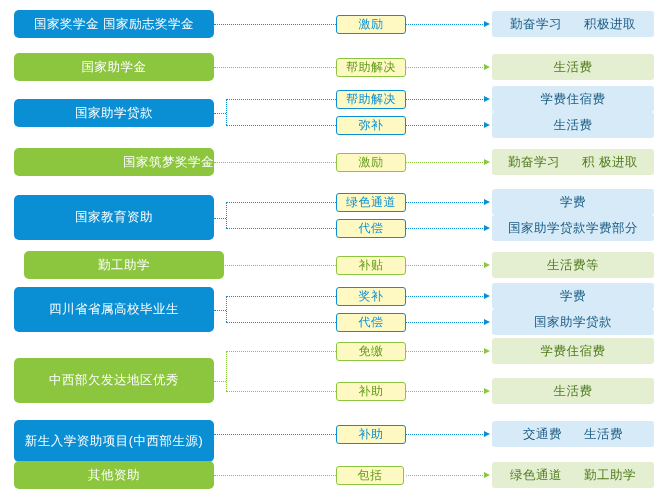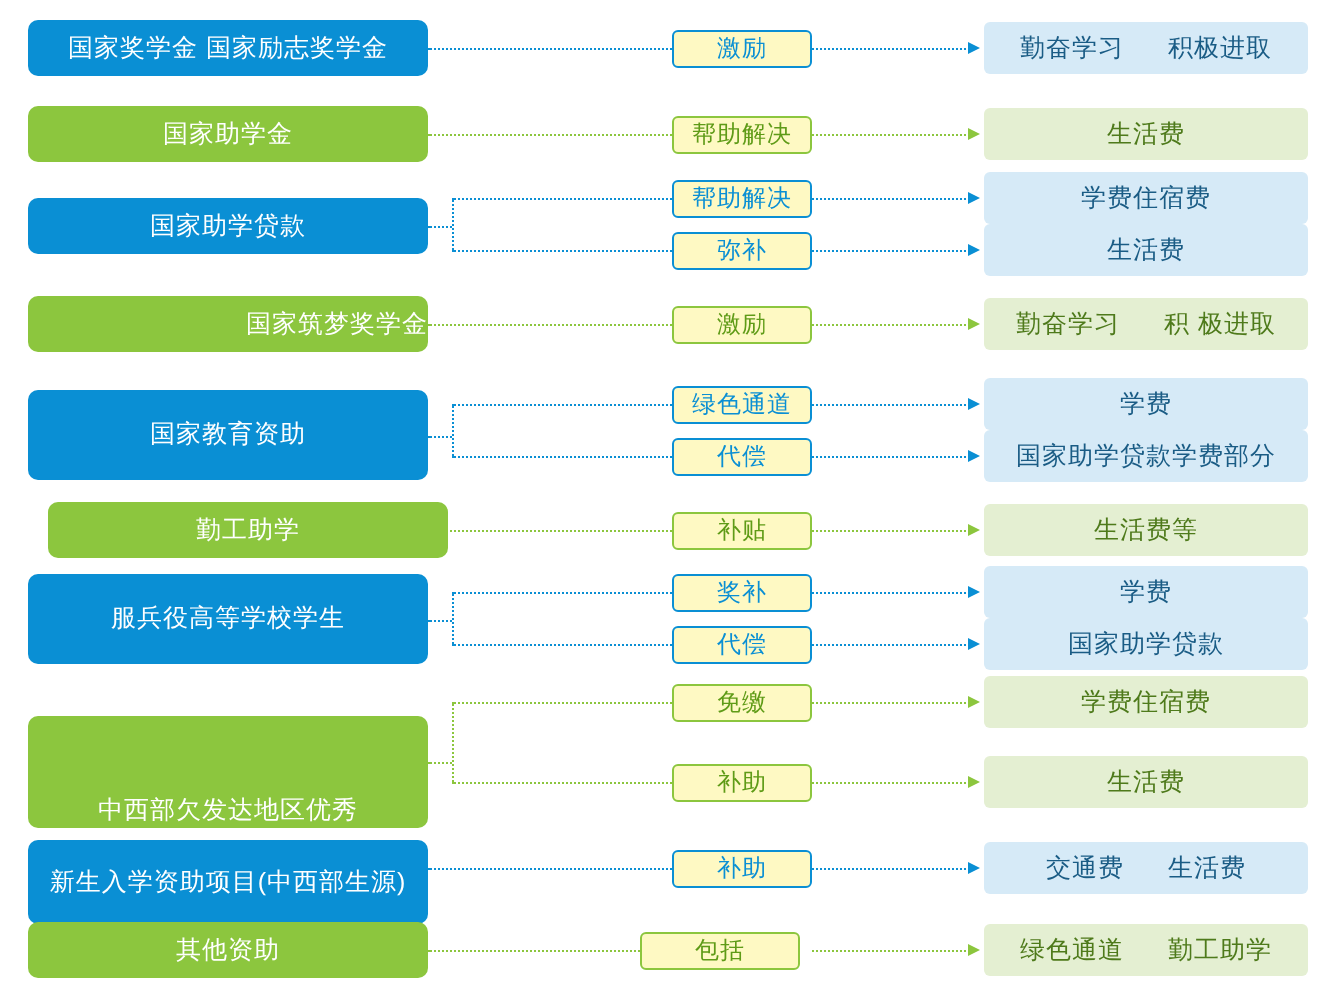--- a/index.html
+++ b/index.html
@@ -198,21 +198,21 @@
     <div class="dots green" style="left: 214px; top: 265px; width: 122px;"></div>
     <div class="mid green" style="left: 336px; top: 255.5px; width: 70px;">
       <span>补贴</span>
     </div>
     <div class="dots green" style="left: 406px; top: 265px; width: 79px;"></div>
     <div class="arrow green" style="left: 484px; top: 261.5px;"></div>
     <div class="rbox green" style="left: 492px; top: 252px; width: 162px;">
       <span>生活费等</span>
     </div>
     <div class="pill blue" style="left: 14px; top: 287px; width: 200px; height: 45px;">
-      <span class="line">服兵役高等学校学生</span>
+      <span class="line">四川省省属高校毕业生</span>
     </div>
     <div class="dots blue" style="left: 214px; top: 309.5px; width: 12px;"></div>
     <div class="vline blue" style="left: 226px; top: 296px; height: 26px;"></div>
     <div class="dots blue" style="left: 226px; top: 296px; width: 110px;"></div>
     <div class="mid blue" style="left: 336px; top: 286.5px; width: 70px;">
       <span>奖补</span>
     </div>
     <div class="dots blue" style="left: 406px; top: 296px; width: 79px;"></div>
     <div class="arrow blue" style="left: 484px; top: 292.5px;"></div>
     <div class="rbox blue" style="left: 492px; top: 283px; width: 162px;">
@@ -220,21 +220,21 @@
     </div>
     <div class="dots blue" style="left: 226px; top: 322px; width: 110px;"></div>
     <div class="mid blue" style="left: 336px; top: 312.5px; width: 70px;">
       <span>代偿</span>
     </div>
     <div class="dots blue" style="left: 406px; top: 322px; width: 79px;"></div>
     <div class="arrow blue" style="left: 484px; top: 318.5px;"></div>
     <div class="rbox blue" style="left: 492px; top: 309px; width: 162px;">
       <span>国家助学贷款</span>
     </div>
-    <div class="pill green" style="left: 14px; top: 358px; width: 200px; height: 56px; justify-content: flex-end;">
+    <div class="pill green" style="left: 14px; top: 358px; width: 200px; height: 45px;">
       <span class="line">中西部欠发达地区优秀</span>
     </div>
     <div class="dots green" style="left: 214px; top: 380.5px; width: 12px;"></div>
     <div class="vline green" style="left: 226px; top: 351px; height: 40px;"></div>
     <div class="dots green" style="left: 226px; top: 351px; width: 110px;"></div>
     <div class="mid green" style="left: 336px; top: 341.5px; width: 70px;">
       <span>免缴</span>
     </div>
     <div class="dots green" style="left: 406px; top: 351px; width: 79px;"></div>
     <div class="arrow green" style="left: 484px; top: 347.5px;"></div>
@@ -261,21 +261,21 @@
     <div class="arrow blue" style="left: 484px; top: 430.5px;"></div>
     <div class="rbox blue" style="left: 492px; top: 421px; width: 162px;">
       <span>交通费</span>
       <span class="gap"></span>
       <span>生活费</span>
     </div>
     <div class="pill green" style="left: 14px; top: 461px; width: 200px; height: 28px;">
       <span class="line">其他资助</span>
     </div>
     <div class="dots green" style="left: 214px; top: 475px; width: 122px;"></div>
-    <div class="mid green" style="left: 320px; top: 465.5px; width: 80px; align-items: flex-end;">
+    <div class="mid green" style="left: 336px; top: 465.5px; width: 68px; align-items: flex-end;">
       <span>包括</span>
     </div>
     <div class="dots green" style="left: 406px; top: 475px; width: 79px;"></div>
     <div class="arrow green" style="left: 484px; top: 471.5px;"></div>
     <div class="rbox green" style="left: 492px; top: 462px; width: 162px;">
       <span>绿色通道</span>
       <span class="gap"></span>
       <span>勤工助学</span>
     </div>
   </div>

